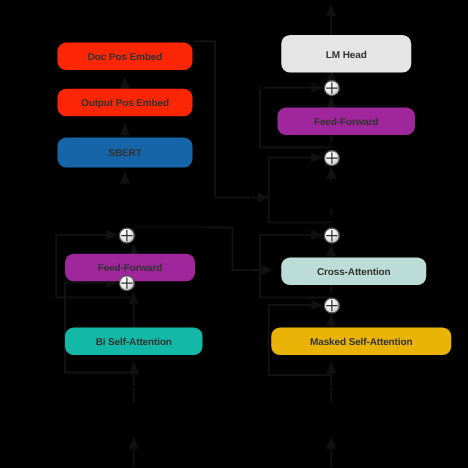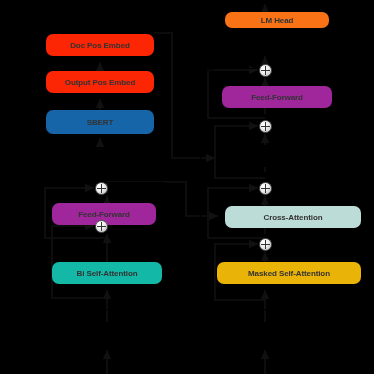--- a/index.html
+++ b/index.html
@@ -125,27 +125,27 @@
     <span>SBERT</span>
   </div>
 
   <div class="node" style="left:52px;top:203px;width:104px;height:22px;background:#A0279B;">
     <span>Feed-Forward</span>
   </div>
   <div class="node" style="left:52px;top:262px;width:110px;height:22px;background:#14b8a6;">
     <span>Bi Self-Attention</span>
   </div>
 
-  <div class="node" style="left:225px;top:12px;width:104px;height:16px;background:#f97316;">
+  <div class="node" style="left:225px;top:28px;width:104px;height:30px;background:#e5e5e5;">
     <span>LM Head</span>
   </div>
   <div class="node" style="left:222px;top:86px;width:110px;height:22px;background:#A0279B;">
     <span>Feed-Forward</span>
   </div>
-  <div class="node" style="left:225px;top:206px;width:136px;height:22px;background:#BCDCD8;">
+  <div class="node" style="left:225px;top:206px;width:116px;height:22px;background:#BCDCD8;">
     <span>Cross-Attention</span>
   </div>
   <div class="node" style="left:217px;top:262px;width:144px;height:22px;background:#eab308;">
     <span>Masked Self-Attention</span>
   </div>
 
   <div class="addnode" style="left:94.5px;top:219.5px;"></div>
   <div class="addnode" style="left:94.5px;top:181.5px;"></div>
   <div class="addnode" style="left:258.5px;top:237.5px;"></div>
   <div class="addnode" style="left:258.5px;top:181.5px;"></div>

